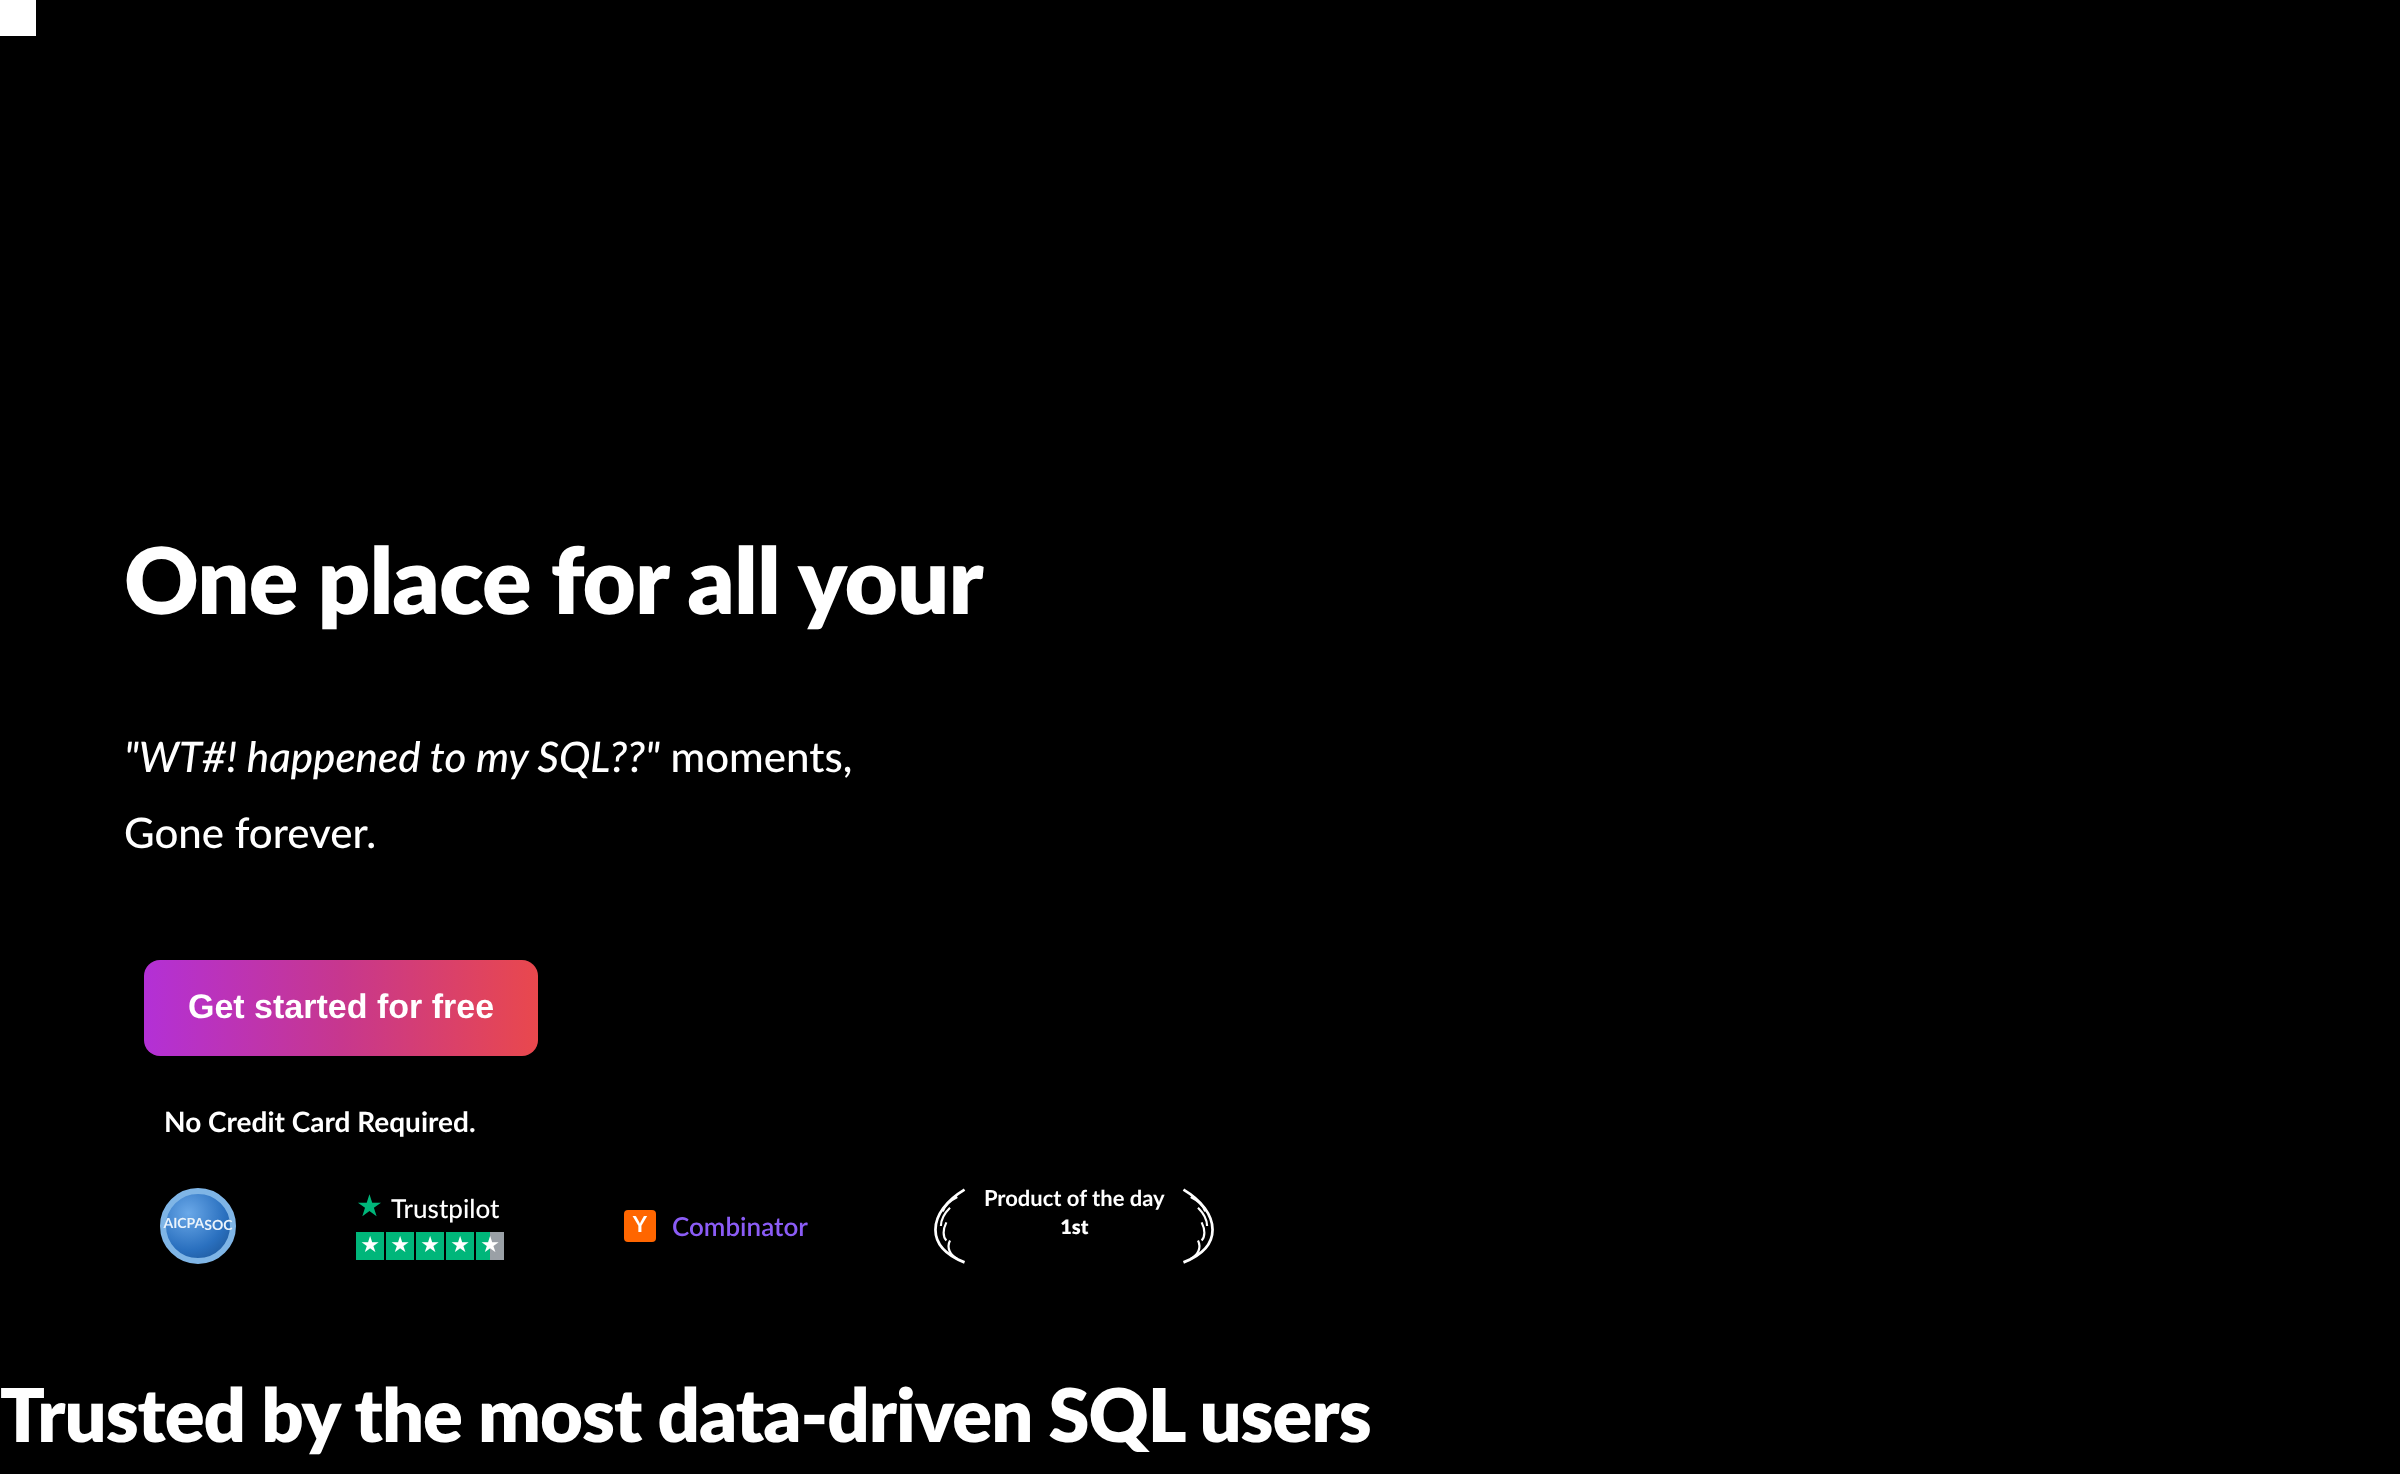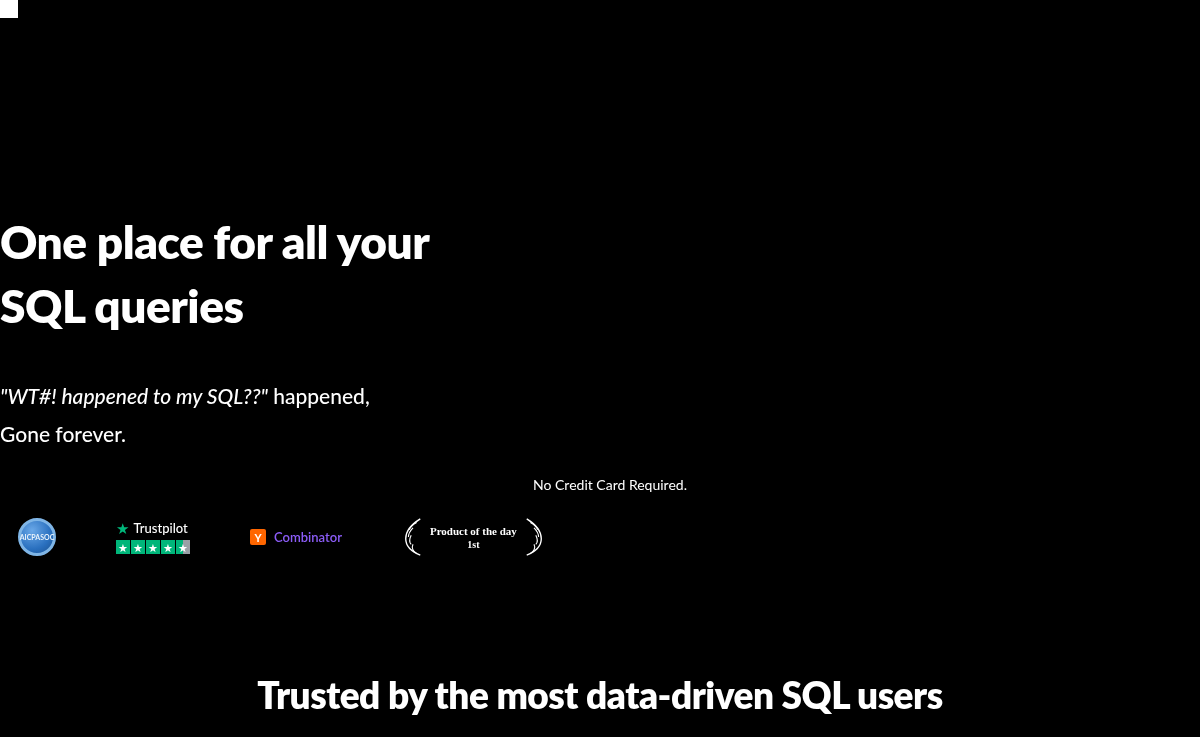--- a/index.html
+++ b/index.html
@@ -14,21 +14,23 @@
   }
   .top-white-square {
     position: absolute;
     top: 0;
     left: 0;
     width: 18px;
     height: 18px;
     background: #fff;
   }
   .hero {
+    padding-left: 62px;
     padding-top: 210px;
+    margin-top: 48px;
   }
   .headline {
     font-size: 46px;
     font-weight: 800;
     line-height: 1.4;
     letter-spacing: -0.5px;
   }
   .subhead {
     margin-top: 38px;
     font-size: 21px;
@@ -45,22 +47,21 @@
     font-size: 17px;
     font-weight: 700;
     color: #fff;
     background: linear-gradient(90deg, #b330d6 0%, #c7378e 50%, #e9484d 100%);
     cursor: pointer;
   }
   .no-cc {
     margin-top: 24px;
     margin-left: 20px;
     font-size: 14px;
-    font-weight: 400;
-    text-align: center;
+    font-weight: 700;
   }
   .badges-row {
     margin-top: 24px;
     margin-left: 18px;
     display: flex;
     align-items: center;
     gap: 60px;
   }
   
   .soc-badge {
@@ -100,55 +101,56 @@
     width: 16px; height: 16px;
     background: #ff6600;
     color: #fff;
     font-size: 11px;
     font-weight: 700;
     display: flex; align-items: center; justify-content: center;
     border-radius: 2px;
   }
   .yc-text { color: #8b5cf6; font-size: 13px; font-weight: 600; }
   
-  .potd { display: flex; align-items: center; gap: 6px; font-family: Liberation Serif, serif; }
+  .potd { display: flex; gap: 6px; }
   .laurel { width: 22px; height: 40px; }
   .laurel svg { width: 100%; height: 100%; }
   .laurel.right { transform: scaleX(-1); }
   .potd-text { text-align: center; }
   .potd-label { font-size: 11px; font-weight: 700; }
   .potd-rank { font-size: 10px; font-weight: 800; margin-top: 2px; }
   
   .trusted {
     position: absolute;
-    bottom: 20px;
+    bottom: 8px;
     left: 0;
     width: 100%;
-    text-align: center;
     font-size: 37px;
     font-weight: 800;
     letter-spacing: -0.5px;
   }
 </style>
 </head>
 <body>
 
 <div class="top-white-square"></div>
 
 <section class="hero">
   <h1 class="headline">
     <span>One place for all your</span><br>
-    <span>SQL queries</span>
   </h1>
 
   <p class="subhead">
-    <span class="sub-italic">"WT#! happened to my SQL??"</span><span> happened,</span><br>
+    <span class="sub-italic">"WT#! happened to my SQL??"</span><span> moments,</span><br>
     <span>Gone forever.</span>
   </p>
 
+  <div class="cta-wrap">
+    <button class="cta-btn">Get started for free</button>
+  </div>
 
   <div class="no-cc">No Credit Card Required.</div>
 
   <div class="badges-row">
 
     <div class="soc-badge">
       <div>AICPA</div>
       <div class="l2">SOC</div>
     </div>
 

